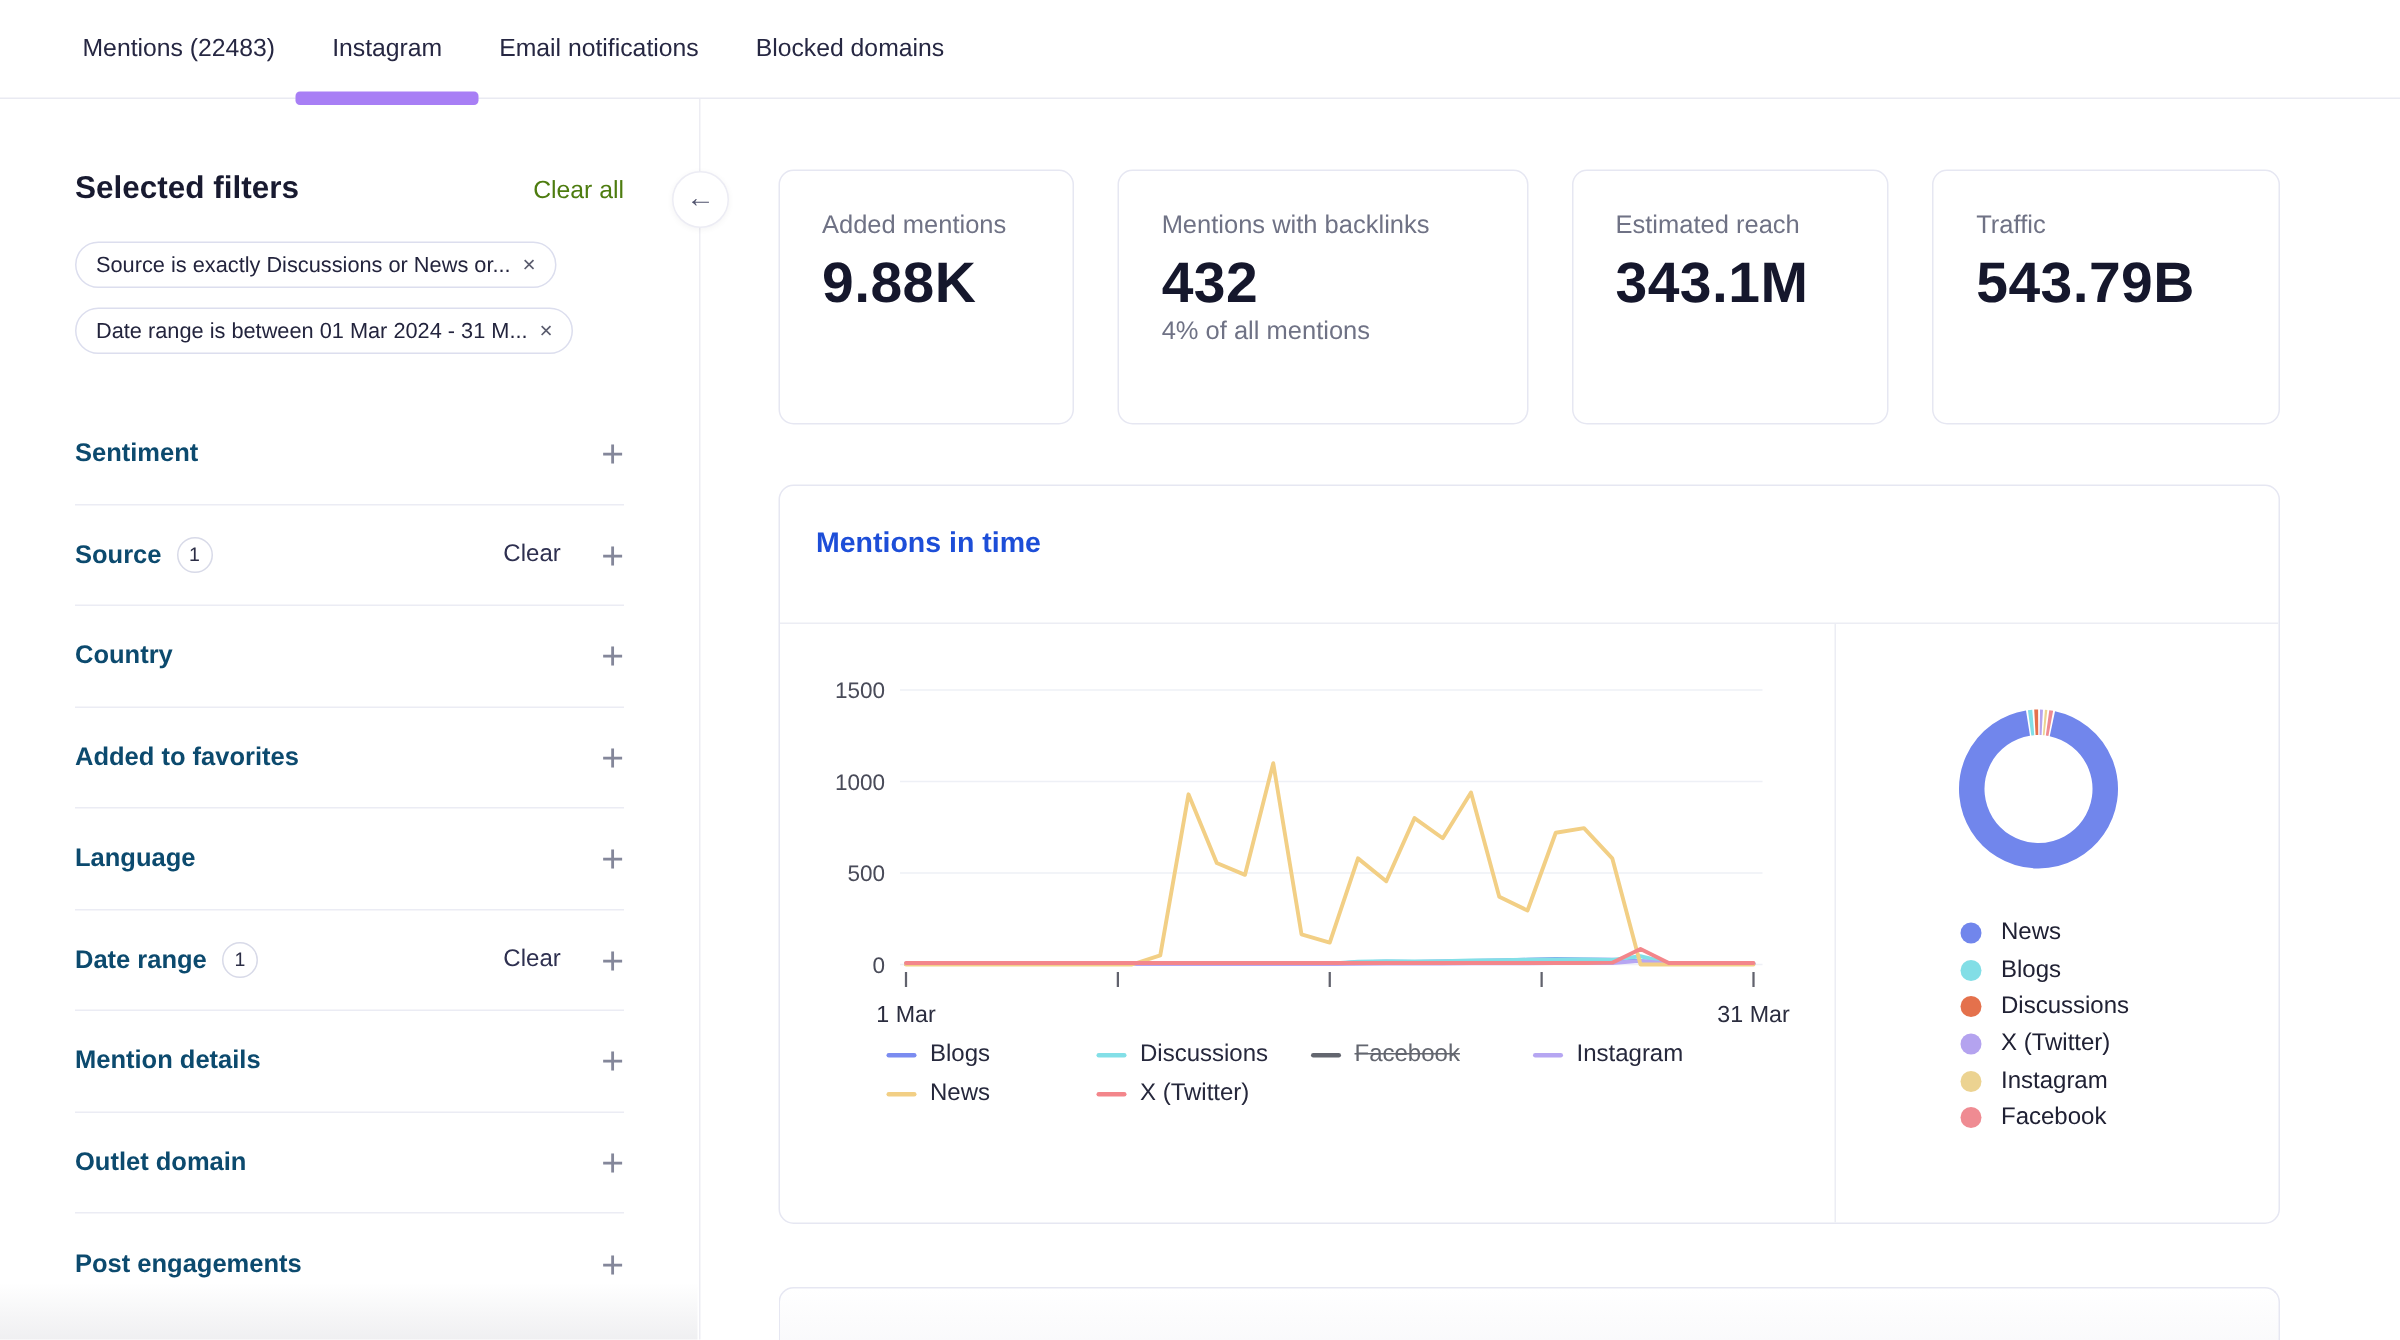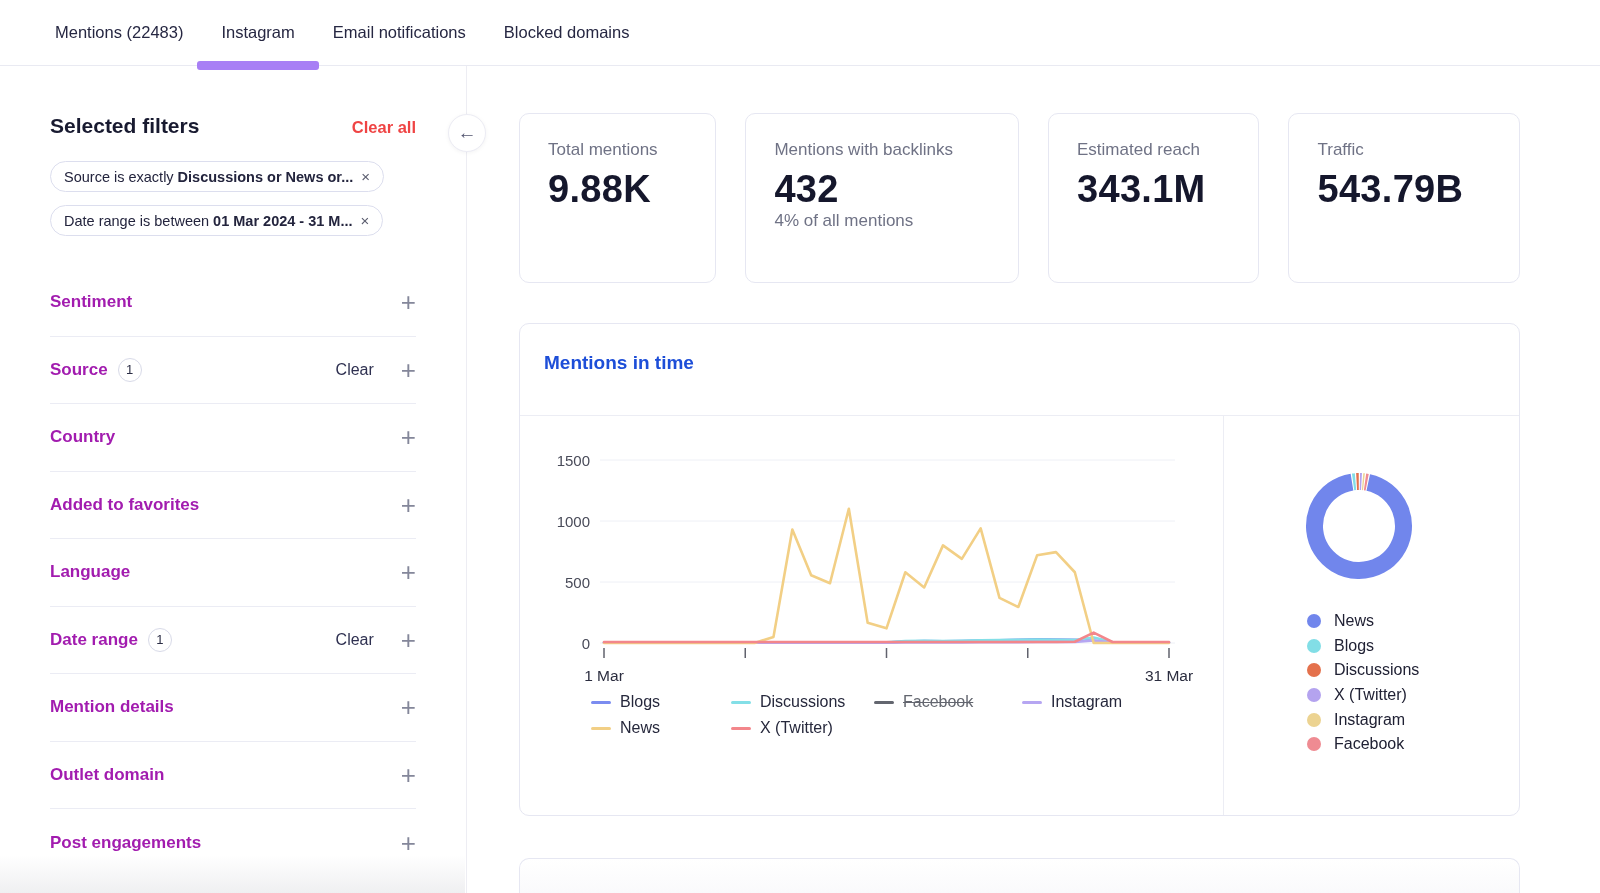--- a/index.html
+++ b/index.html
@@ -16,31 +16,31 @@
   .tab.active .underline { display:block; position:absolute; left:-24px; right:-24px;
          bottom:-4px; height:9px; border-radius:3px; background:#a87ff5; }
 
   
   .sidebar { position:absolute; left:0; top:66px; width:467px; bottom:0;
              border-right:1px solid #ededf3; padding:48px 50px 0 50px; background:#fff; }
   .sidebar-fade { position:absolute; left:0; right:1px; bottom:0; height:38px;
              background:linear-gradient(to bottom, rgba(30,32,60,0), rgba(30,32,60,0.07)); pointer-events:none; }
   .sf-head { display:flex; align-items:baseline; justify-content:space-between;gap:11px; }
   .sf-title { font-size:21px; font-weight:700; color:#181a30; }
-  .clear-all { font-size:16.5px; font-weight:700; color:#ef4444; cursor:pointer; }
+  .clear-all { font-size:16.5px; font-weight:400; color:#4d7c0f; cursor:pointer; }
   .chips { margin-top:23px; }
   .chip { display:inline-flex; align-items:center; border:1px solid #dcdeee;
           border-radius:17px; padding:6px 13px; font-size:14.5px; color:#23243d;
           margin-bottom:13px; white-space:nowrap; cursor:pointer; }
-  .chip b { font-weight:700; margin-left:4px; }
+  .chip b { font-weight:400; margin-left:4px; }
   .chip .x { margin-left:8px; color:#5a5c6e; font-size:15px; cursor:pointer; }
   .filters { margin-top:20px; }
   .frow { height:67.5px; display:flex; align-items:center; border-bottom:1px solid #ebecf4; cursor:pointer; }
   .frow:last-child { border-bottom:none; }
-  .flabel { font-size:17px; font-weight:700; color:#a21caf; }
+  .flabel { font-size:17px; font-weight:700; color:#0c4a6e; }
   .fbadge { margin-left:10px; min-width:24px; height:24px; border-radius:12px;
             border:1px solid #d8dae8; display:flex; align-items:center; justify-content:center;
             font-size:13px; color:#2b2d45; }
   .fspace { flex:1; }
   .fclear { font-size:16px; color:#2e3050; margin-right:27px; cursor:pointer; }
   .fplus { font-size:26px; font-weight:300; color:#84879a; line-height:20px; cursor:pointer; }
 
   .collapse-btn { position:absolute; left:448px; top:114px; width:38px; height:38px;
             border-radius:50%; background:#fff; border:1px solid #ececf4;
             box-shadow:0 1px 4px rgba(20,20,40,0.05); display:flex; align-items:center;
@@ -174,21 +174,21 @@
 </div>
 
 <div class="collapse-btn">
   <span>←</span>
 </div>
 
 <div class="main">
 
   <div class="stats">
     <div class="stat-card">
-      <div class="stat-label">Total mentions</div>
+      <div class="stat-label">Added mentions</div>
       <div class="stat-value">9.88K</div>
     </div>
     <div class="stat-card">
       <div class="stat-label">Mentions with backlinks</div>
       <div class="stat-value">432</div>
       <div class="stat-note">4% of all mentions</div>
     </div>
     <div class="stat-card">
       <div class="stat-label">Estimated reach</div>
       <div class="stat-value">343.1M</div>

